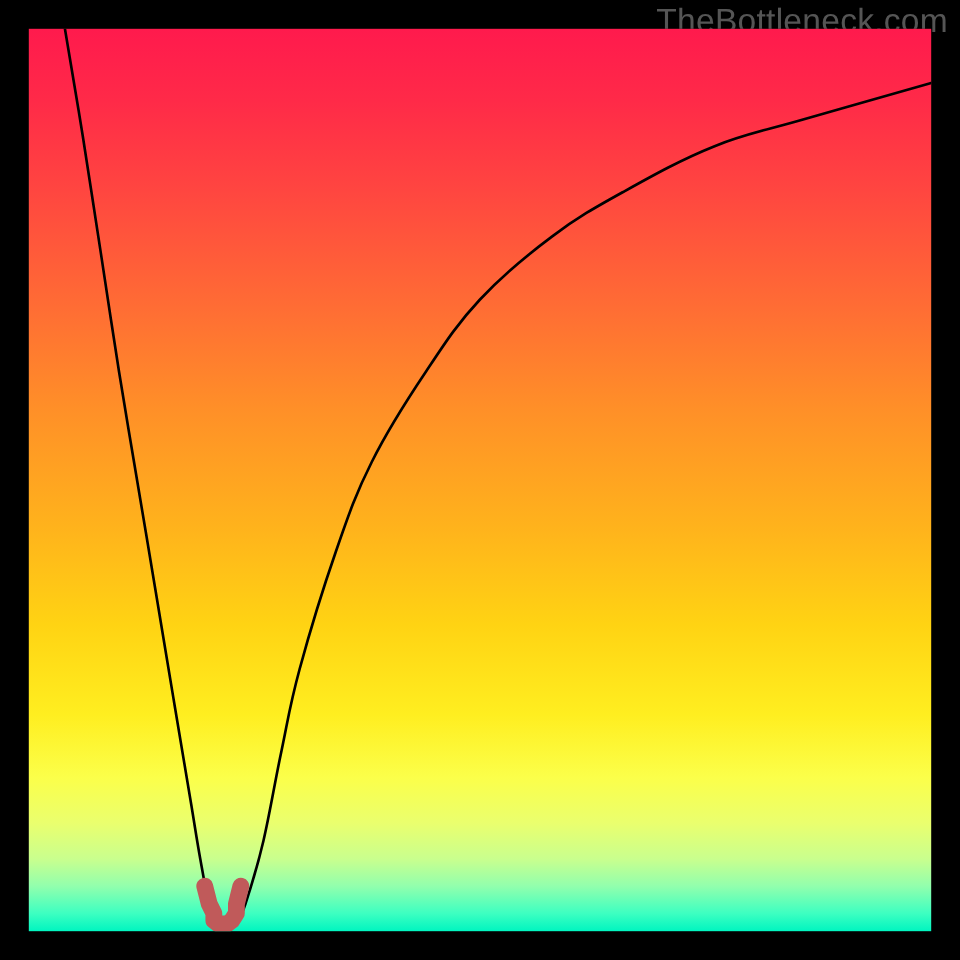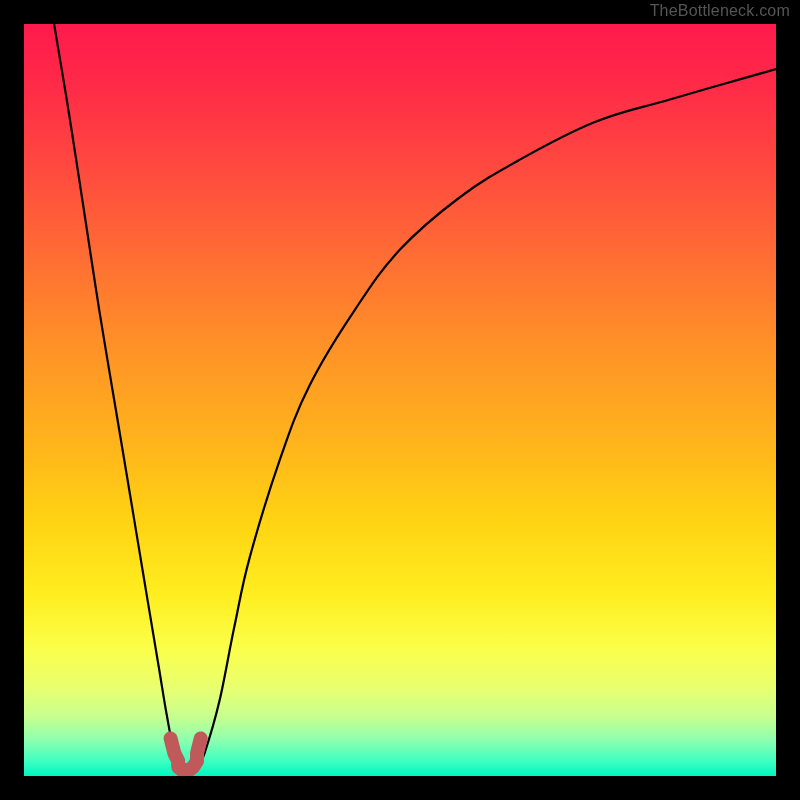--- a/index.html
+++ b/index.html
@@ -43,21 +43,21 @@
     position: absolute;
     inset: 0;
     width: 752px;
     height: 752px;
   }
   .watermark {
     position: absolute;
     top: 2px;
     right: 10px;
     font-family: Arial, Helvetica, sans-serif;
-    font-size: 16px;
+    font-size: 28px;
     font-weight: 500;
     color: #555;
     letter-spacing: 0.2px;
     user-select: none;
   }
 </style>
 </head>
 <body>
 
 <div class="watermark">TheBottleneck.com</div>

